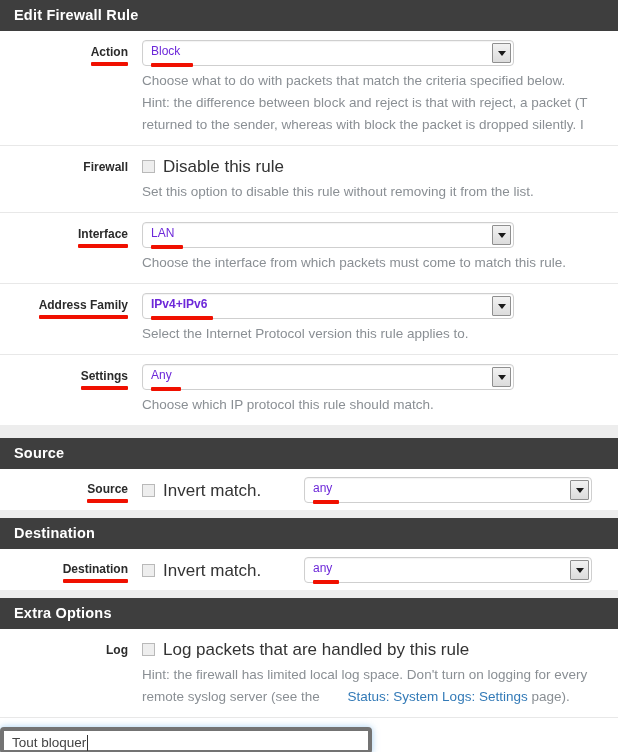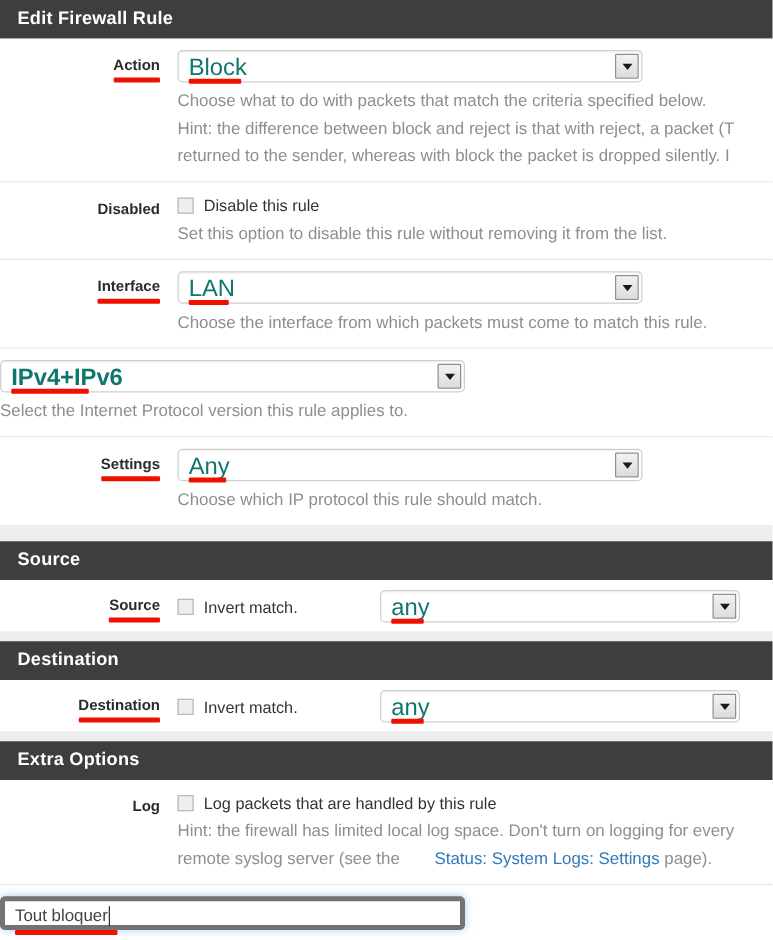--- a/index.html
+++ b/index.html
@@ -102,22 +102,22 @@
     box-sizing: border-box;
     box-shadow: inset 0 1px 1px rgba(0,0,0,.05);
   }
   .sel.w-main  { width: 372px; }
   .sel.w-addr  { width: 372px; font-weight: bold; }
   .sel.w-src   { width: 288px; }
   .sel-text {
     position: absolute;
     left: 8px;
     top: 3px;
-    font-size: 19px;
-    color: #0f766e;
+    font-size: 12px;
+    color: #6d28d9;
   }
   .sel-arrow {
     position: absolute;
     right: 2px;
     top: 2px;
     width: 19px;
     height: 20px;
     background: linear-gradient(#f2f2f2, #dcdcdc);
     border: 1px solid #8f8f8f;
     border-radius: 1px;
@@ -168,21 +168,21 @@
   .cbox {
     width: 13px;
     height: 13px;
     border: 1px solid #b9b9b9;
     background: #eeeeee;
     box-sizing: border-box;
     margin-right: 8px;
     flex: none;
   }
   .cb-text {
-    font-size: 13px;
+    font-size: 17px;
     color: #333333;
   }
 
   
   .invert-row {
     display: flex;
     align-items: center;
   }
   .invert-block {
     width: 162px;
@@ -235,21 +235,21 @@
           <span class="sel-arrow"></span>
         </div>
         <div class="hint">Choose what to do with packets that match the criteria specified below.</div>
         <div class="hint" style="margin-top:1px">Hint: the difference between block and reject is that with reject, a packet (T</div>
         <div class="hint" style="margin-top:1px">returned to the sender, whereas with block the packet is dropped silently. I</div>
       </div>
     </div>
 
     <div class="form-row">
       <div class="label-col">
-        <span class="lbl-wrap"><span>Disabled</span></span>
+        <span class="lbl-wrap"><span>Firewall</span></span>
       </div>
       <div class="field-col">
         <div class="cb-line">
           <span class="cbox"></span>
           <span class="cb-text">Disable this rule</span>
         </div>
         <div class="hint">Set this option to disable this rule without removing it from the list.</div>
       </div>
     </div>
 
@@ -261,20 +261,23 @@
         <div class="sel w-main">
           <span class="sel-text">LAN</span>
           <span class="val-ann" style="width:32px"></span>
           <span class="sel-arrow"></span>
         </div>
         <div class="hint">Choose the interface from which packets must come to match this rule.</div>
       </div>
     </div>
 
     <div class="form-row">
+      <div class="label-col">
+        <span class="lbl-wrap ann"><span>Address Family</span></span>
+      </div>
       <div class="field-col">
         <div class="sel w-addr">
           <span class="sel-text">IPv4+IPv6</span>
           <span class="val-ann" style="width:62px"></span>
           <span class="sel-arrow"></span>
         </div>
         <div class="hint">Select the Internet Protocol version this rule applies to.</div>
       </div>
     </div>
 

